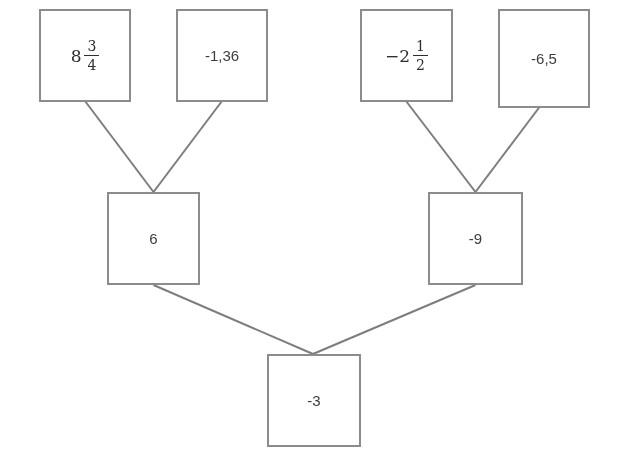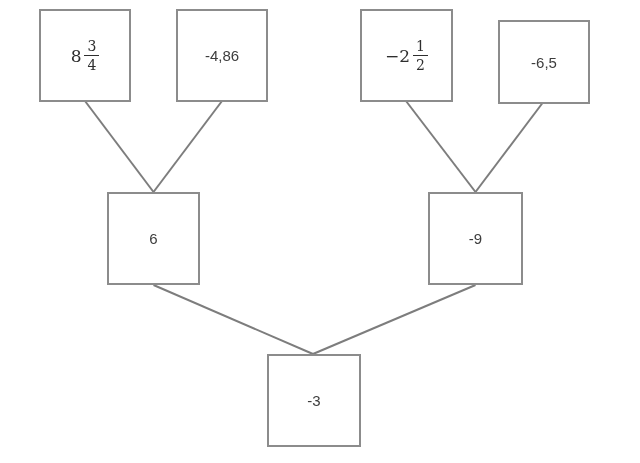--- a/index.html
+++ b/index.html
@@ -34,21 +34,21 @@
     display: flex;
     align-items: center;
     justify-content: center;
     color: #3d3d3d;
     font-size: 15px;
   }
   
   .pos-top1 { left: 39px;  top: 9px;   width: 92px; height: 93px; }
   .pos-top2 { left: 176px; top: 9px;   width: 92px; height: 93px; }
   .pos-top3 { left: 360px; top: 9px;   width: 93px; height: 93px; }
-  .pos-top4 { left: 498px; top: 20px;   width: 92px; height: 84px; }
+  .pos-top4 { left: 498px; top: 9px;   width: 92px; height: 99px; }
   .pos-mid1 { left: 107px; top: 192px; width: 93px; height: 93px; }
   .pos-mid2 { left: 428px; top: 192px; width: 95px; height: 93px; }
   .pos-bot  { left: 267px; top: 354px; width: 94px; height: 93px; }
 
   
   .mixed {
     font-family: "DejaVu Serif", "Liberation Serif", serif;
     color: #2e2e2e;
     font-size: 17px;
     display: inline-flex;
@@ -88,21 +88,21 @@
     <span class="mixed">
       <span class="whole">8</span>
       <span class="frac">
         <span class="num">3</span>
         <span class="den">4</span>
       </span>
     </span>
   </div>
 
   <div class="box pos-top2">
-    <span>-4,86</span>
+    <span>-1,36</span>
   </div>
 
   <div class="box pos-top3">
     <span class="mixed">
       <span class="whole">−2</span>
       <span class="frac">
         <span class="num">1</span>
         <span class="den">2</span>
       </span>
     </span>

